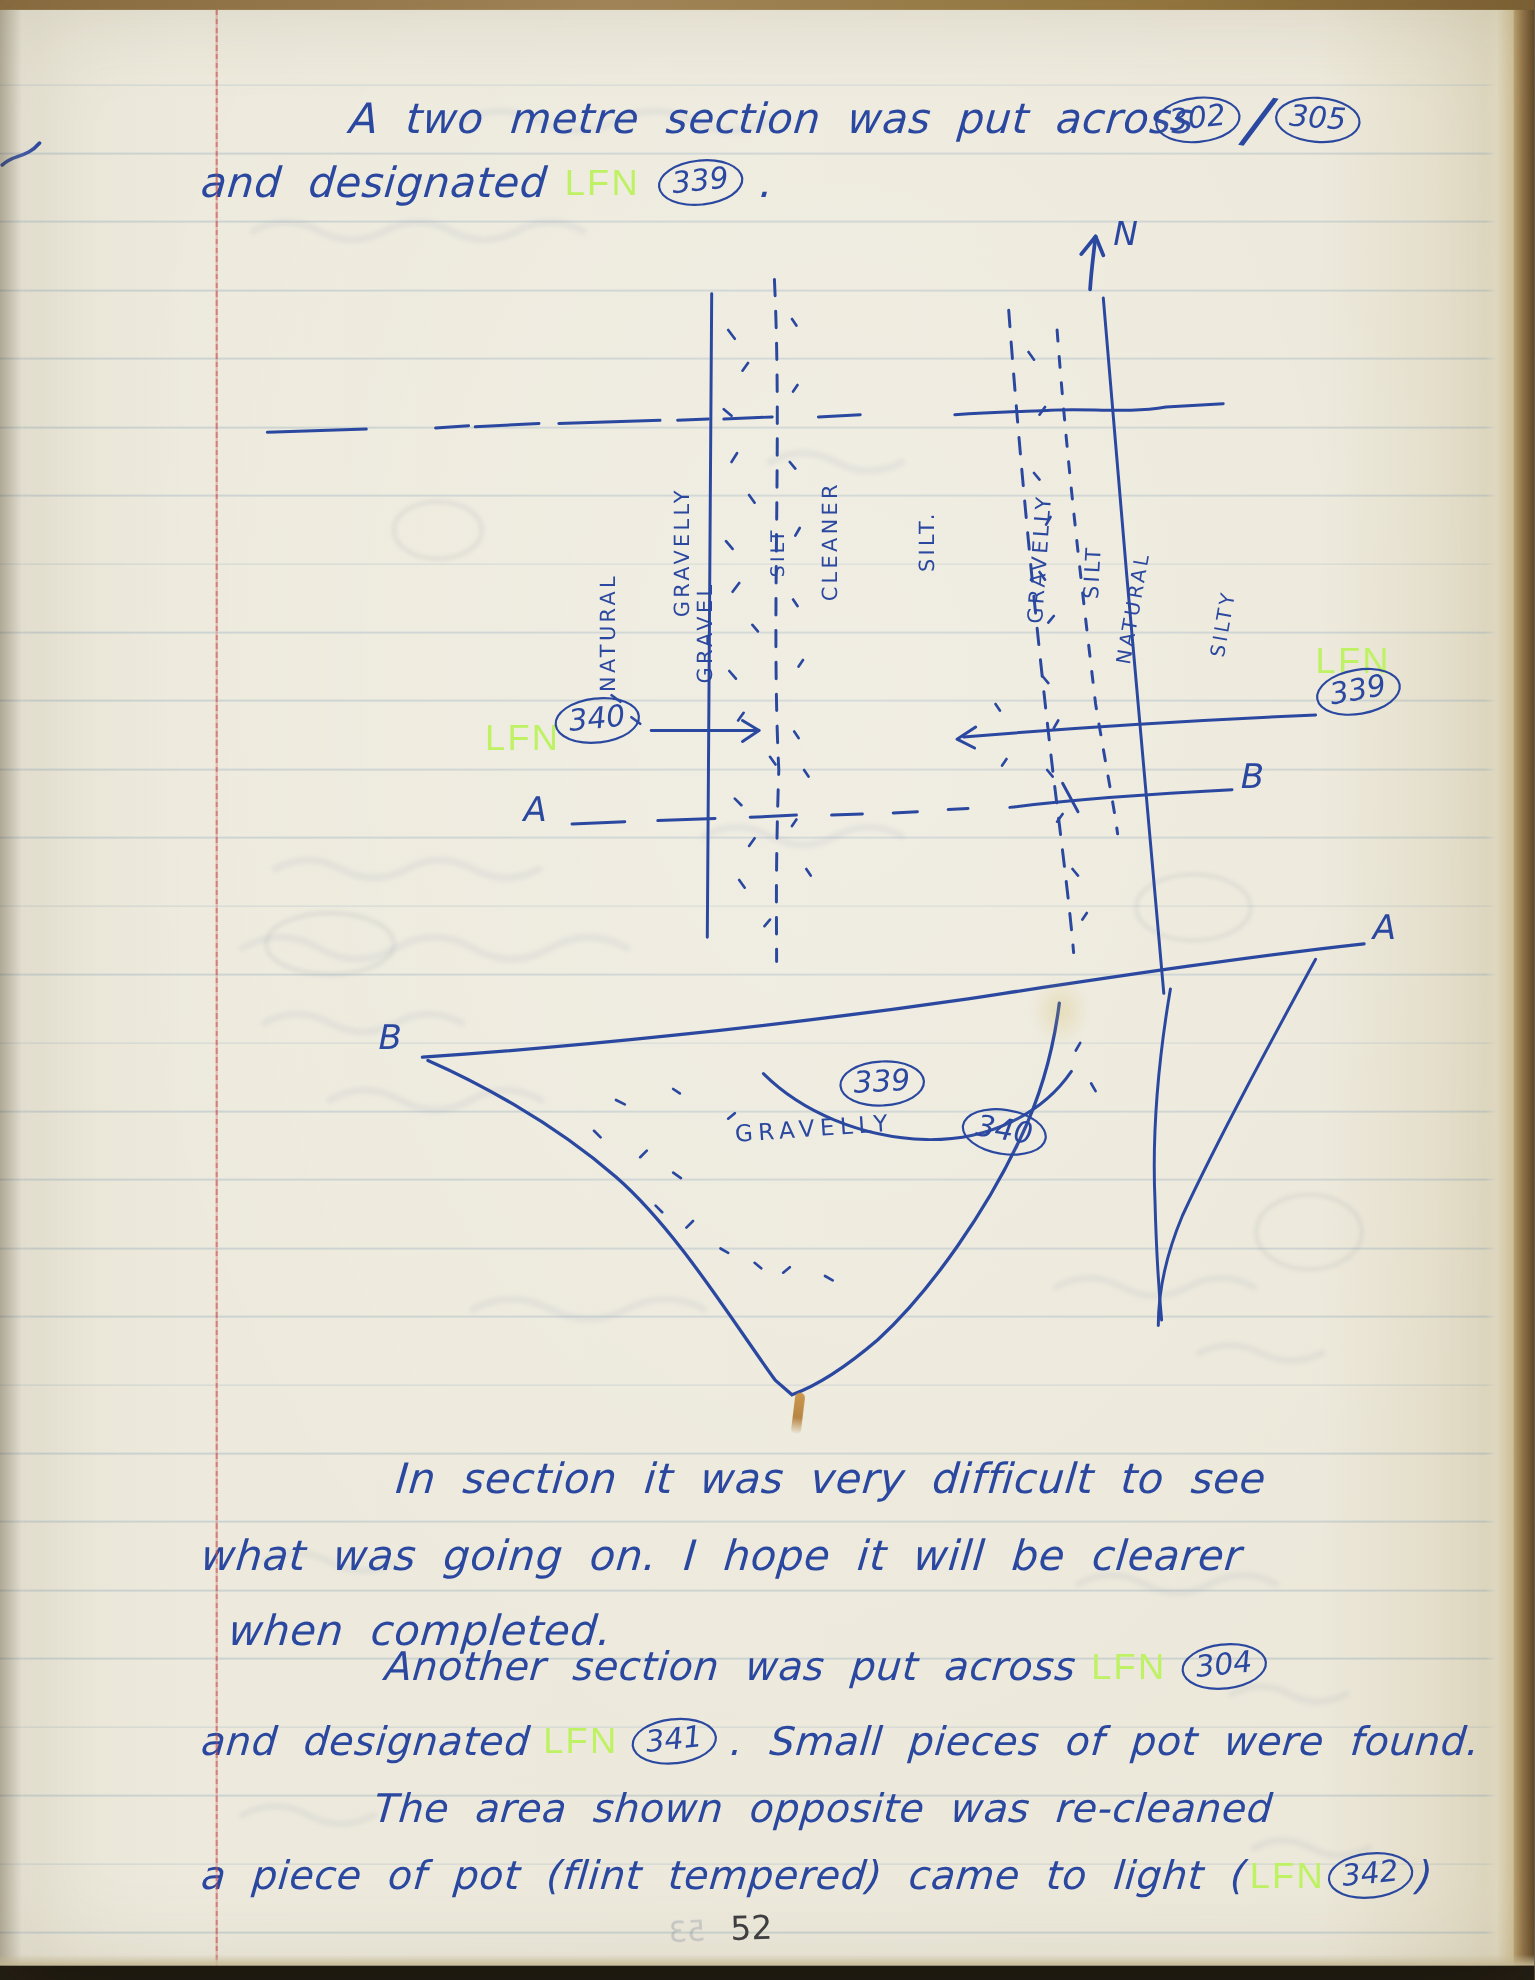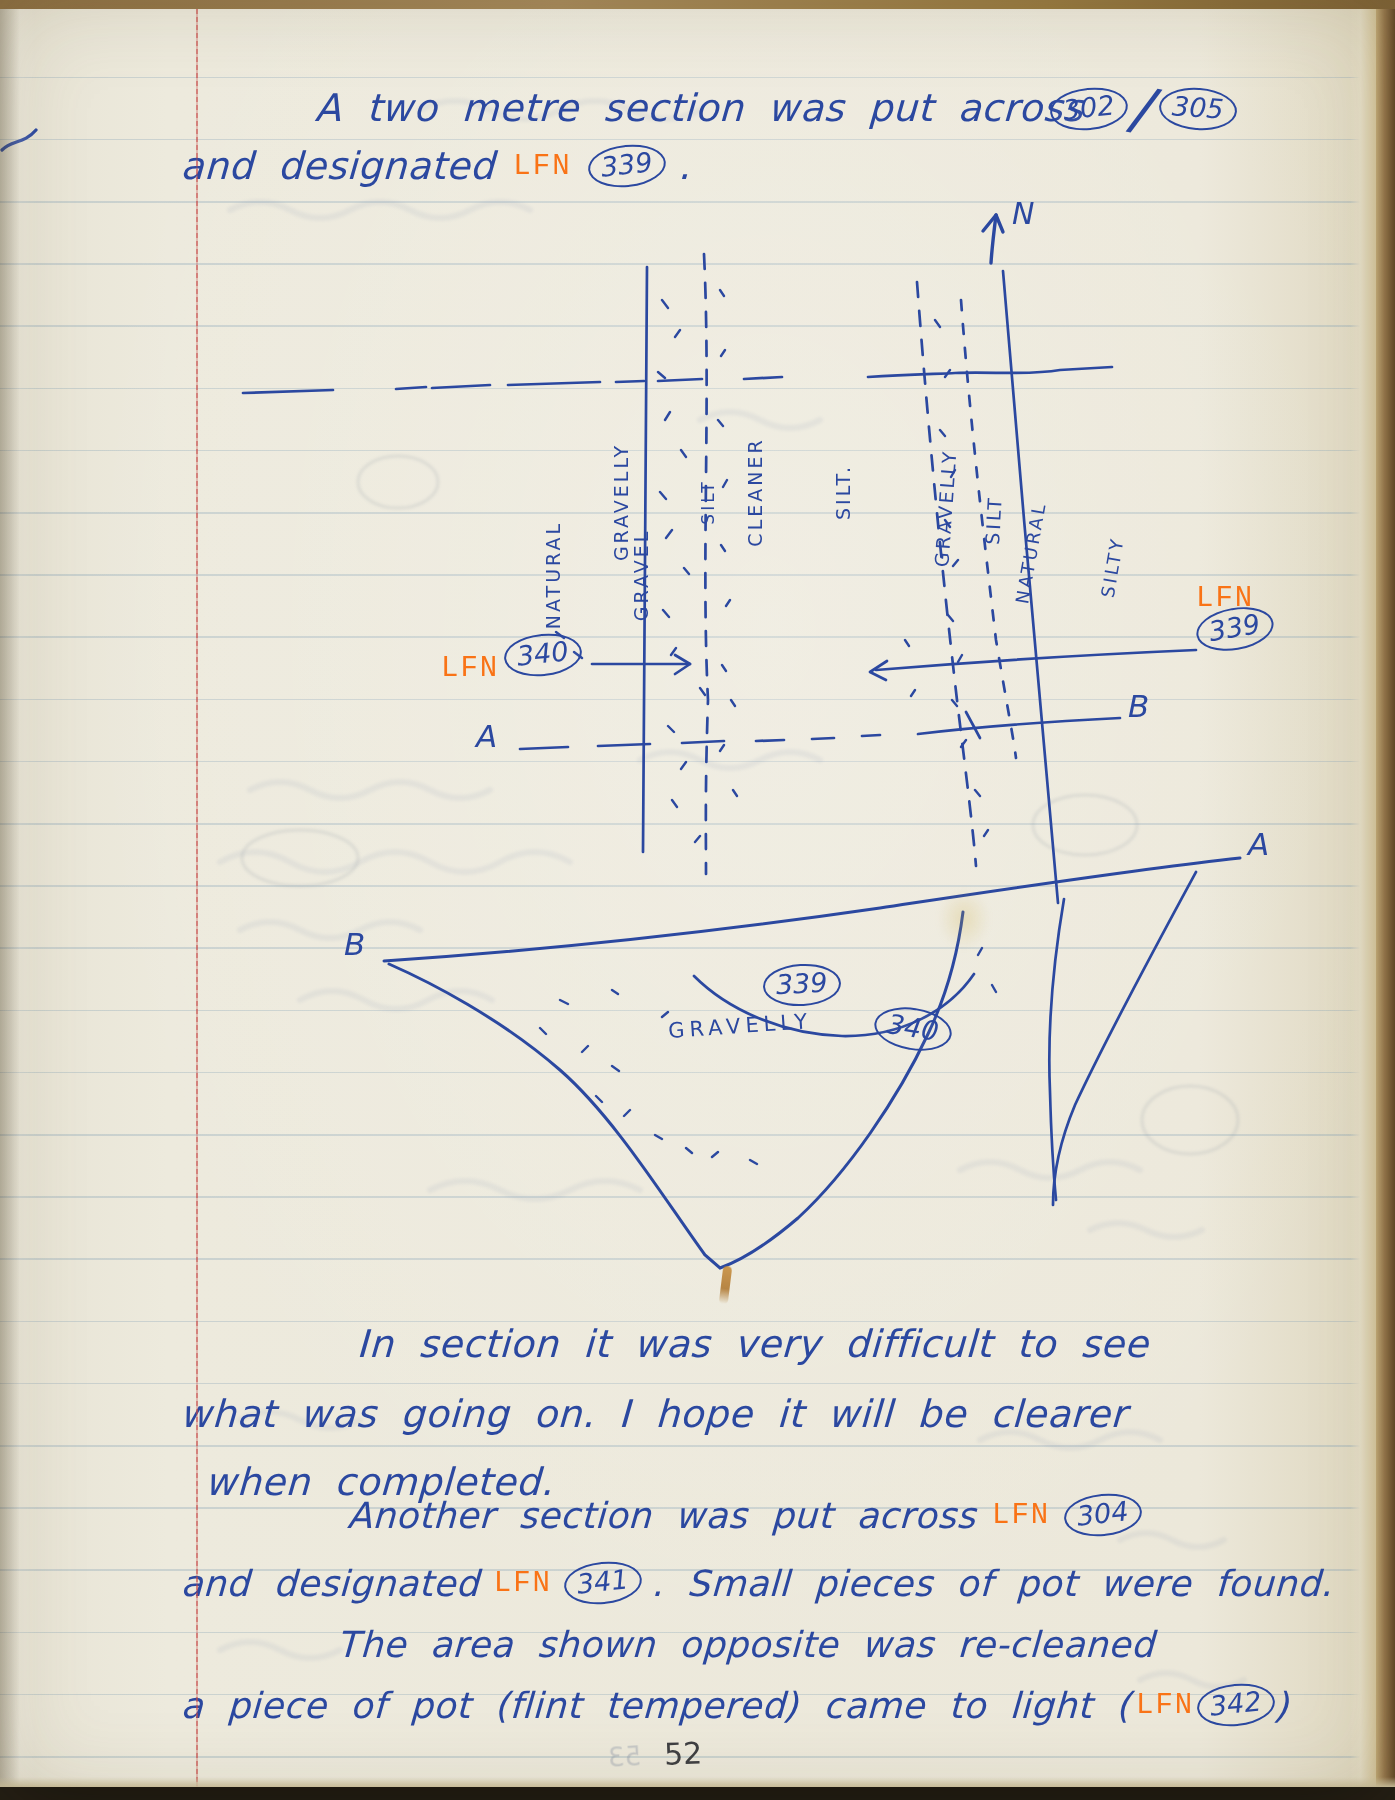--- a/index.html
+++ b/index.html
@@ -24,22 +24,22 @@
   .edge-bottom-paper{position:absolute;left:0;bottom:13px;right:0;height:10px;
     background:linear-gradient(to bottom,rgba(0,0,0,0),#cfc3a0);}
   .margin-line{position:absolute;left:196px;top:9px;bottom:13px;width:2px;
     background:repeating-linear-gradient(to bottom, rgba(198,72,70,0.65) 0 5px, rgba(198,72,70,0.30) 5px 8px);}
   svg.overlay{position:absolute;left:0;top:0;pointer-events:none;}
 
   .hw{position:absolute;font-family:"DejaVu Sans",sans-serif;font-style:italic;
       color:#2b48a0;font-size:38px;white-space:nowrap;transform:skewX(-5deg);
       word-spacing:12px;letter-spacing:0.5px;}
   .hw.small{font-size:36px;}
-  .lfn{font-family:Liberation Mono, monospace;font-style:normal;color:#f97316;
-       font-size:29px;letter-spacing:2px;white-space:nowrap;}
+  .lfn{font-family:Liberation Sans, sans-serif;font-style:normal;color:#bef264;
+       font-size:33px;letter-spacing:2px;white-space:nowrap;}
   .circnum{display:inline-flex;align-items:center;justify-content:center;
        border:2.6px solid #2b48a0;border-radius:50%;color:#2b48a0;
        font-size:27px;font-style:italic;padding:4px 11px 6px;min-width:1.2em;
        transform:rotate(-6deg);line-height:1.05;background:rgba(255,255,255,0.04);}
   .crow{position:absolute;display:flex;align-items:center;}
   .slash{font-size:58px;color:#2b48a0;font-style:italic;transform:rotate(10deg);
        margin:0 2px;line-height:0.8;}
   .vlabel{position:absolute;transform:translate(-50%,-50%) rotate(-90deg);
        color:#2b48a0;font-size:19px;letter-spacing:3px;line-height:1.55;
        text-align:center;white-space:pre;font-family:"DejaVu Sans",sans-serif;}

